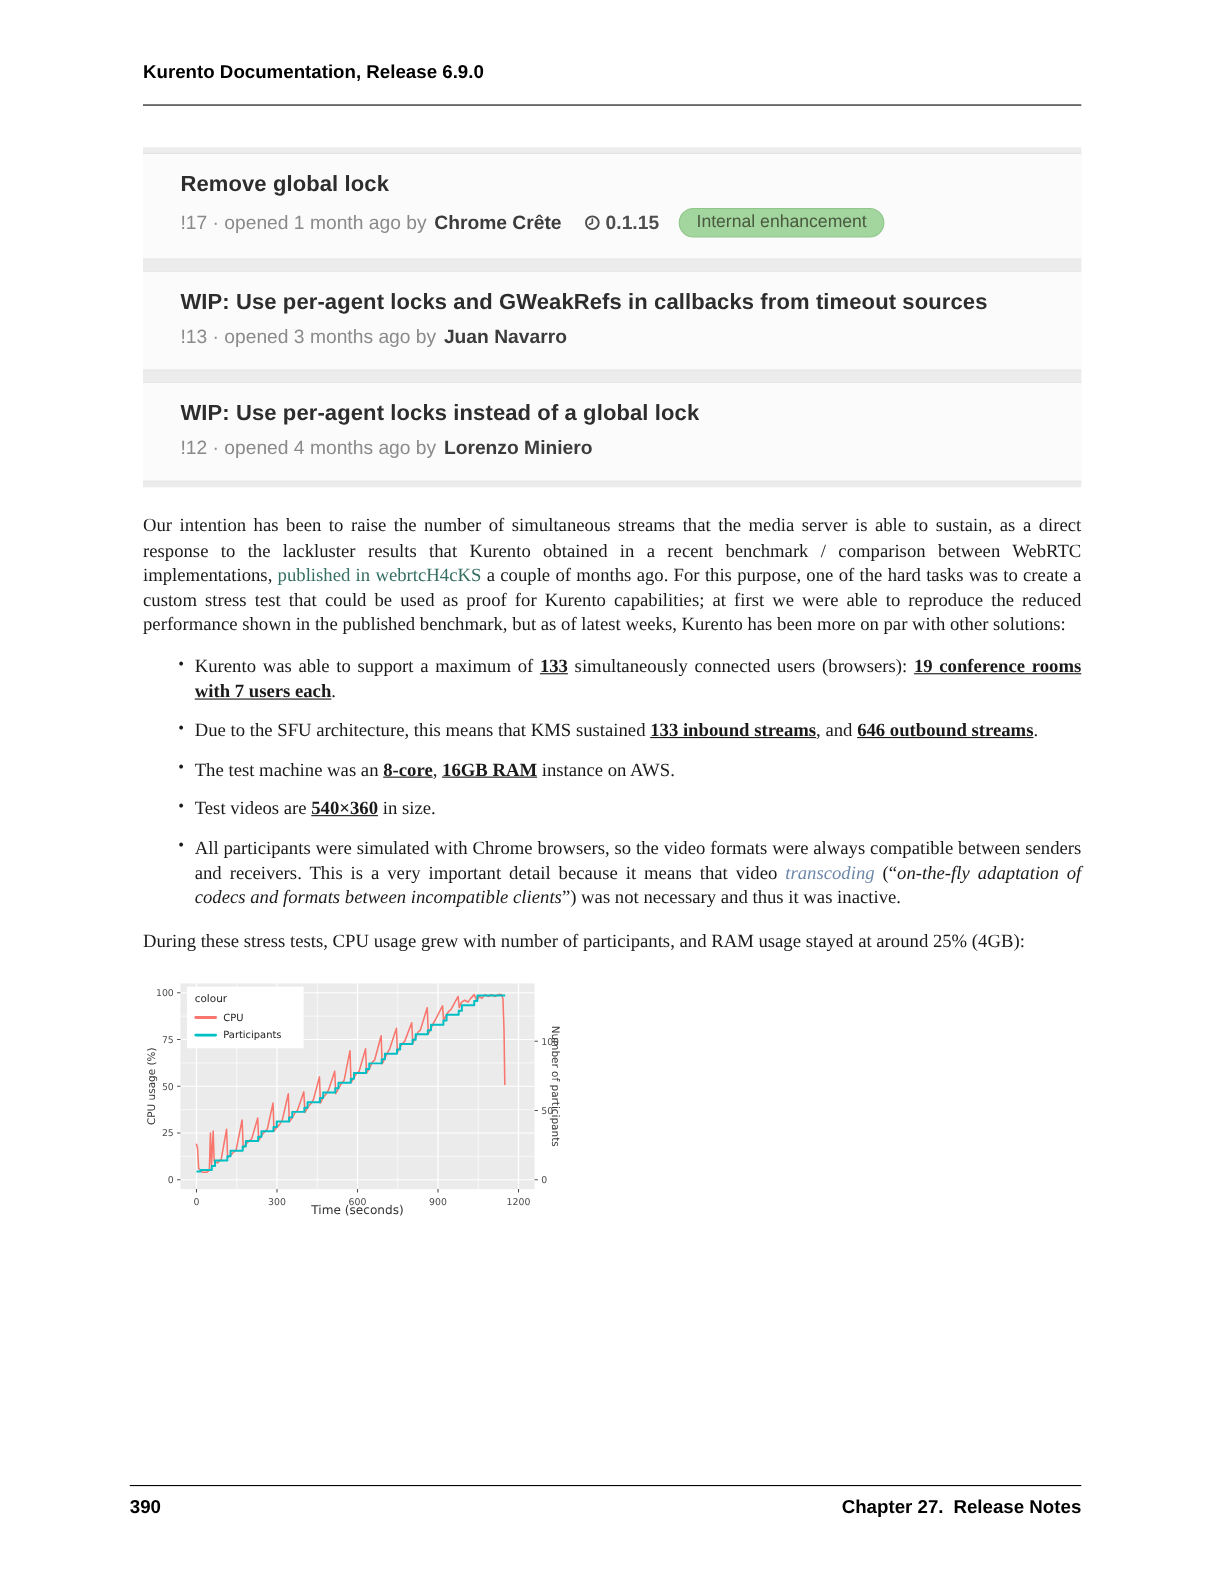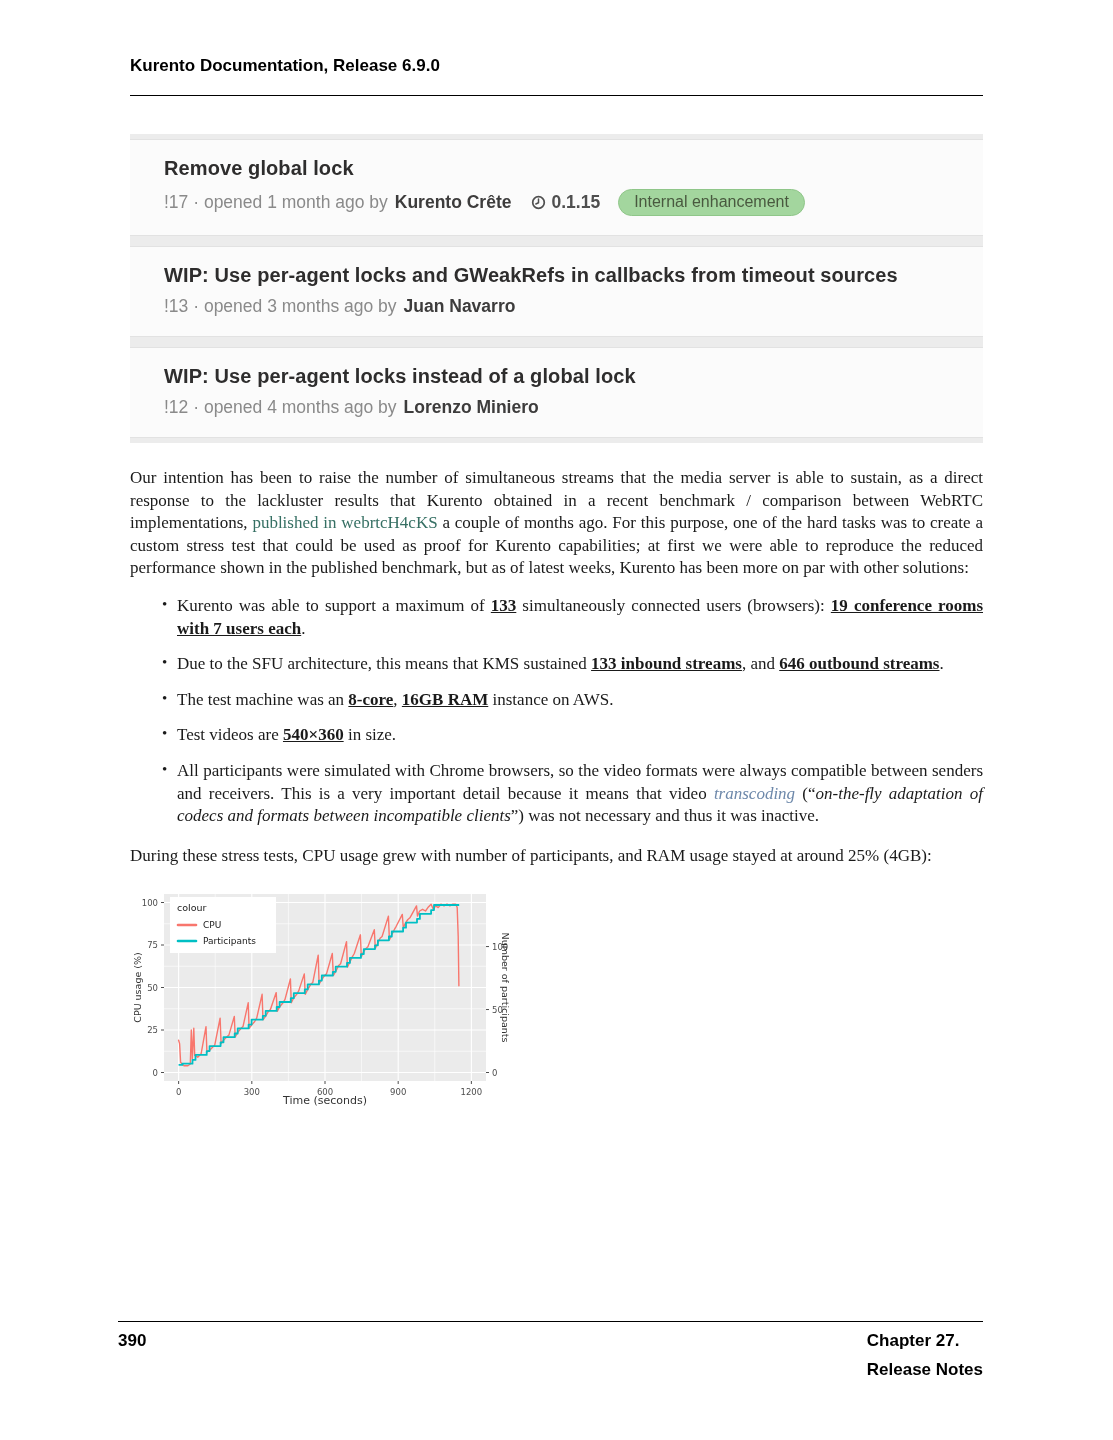--- a/index.html
+++ b/index.html
@@ -32,38 +32,38 @@
   .b{font-weight:bold;text-decoration:underline;}
   .i{font-style:italic;}
   .link-green{color:var(--link-green,#356f63);}
   .link-blue{color:var(--link-blue,#6d88aa);font-style:italic;}
   
   figure.chartfig{margin:20px 0 0 0;padding:0;width:380px;}
   
   .doc-footer{position:absolute;left:118px;right:130px;bottom:60px;border-top:1.5px solid #000;
     padding-top:9px;display:flex;justify-content:space-between;align-items:baseline;
     font-family:"Liberation Sans",sans-serif;font-weight:bold;font-size:17px;color:#000;}
-  .doc-footer .chap{display:flex;gap:9px;flex-direction:column;}
+  .doc-footer .chap{display:flex;gap:9px;}
 </style>
 </head>
 <body>
 
 <div class="page">
 
   <div class="doc-header">
     <span class="htitle">Kurento Documentation, Release 6.9.0</span>
   </div>
 
   <div class="issues-shot">
 
     <div class="issue-row">
       <div class="issue-title">Remove global lock</div>
       <div class="issue-meta">
         <span>!17</span>&nbsp;<span>· opened 1 month ago by</span>
-        <span class="author">Kurento Crête</span>
+        <span class="author">Chrome Crête</span>
         <span class="milestone">
           <span style="display:inline-flex;">
             <svg width="15" height="15" viewBox="0 0 14 14">
               <circle cx="7" cy="7" r="5.4" fill="none" stroke="#4f4f4f" stroke-width="1.6"></circle>
               <path d="M7 3.8 V7.2 L4.5 8.4" fill="none" stroke="#4f4f4f" stroke-width="1.4" stroke-linecap="round" stroke-linejoin="round"></path>
             </svg>
           </span>
           <span>0.1.15</span>
         </span>
         <span class="badge">Internal enhancement</span>

